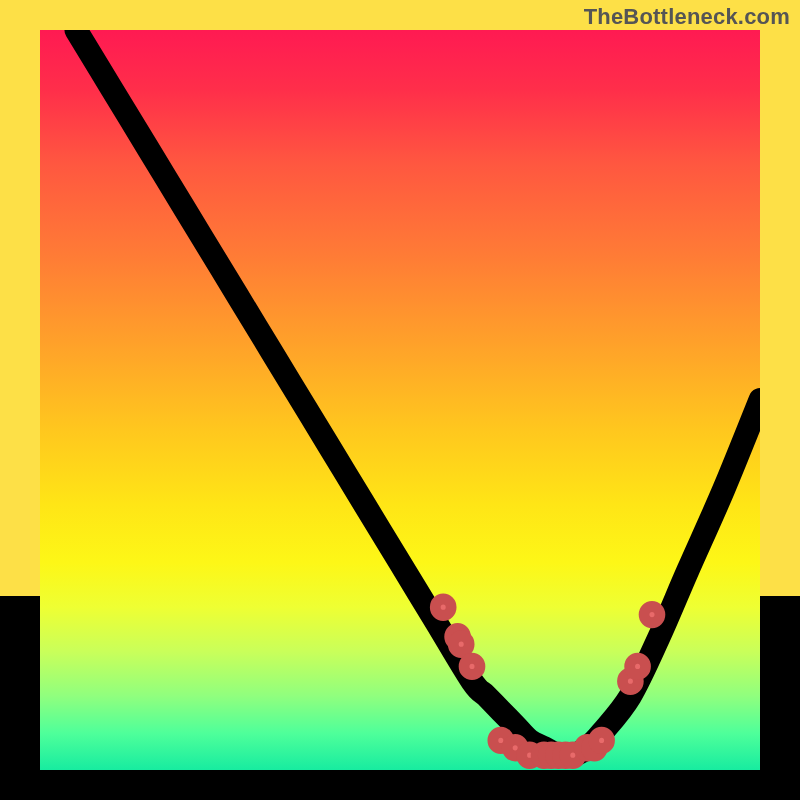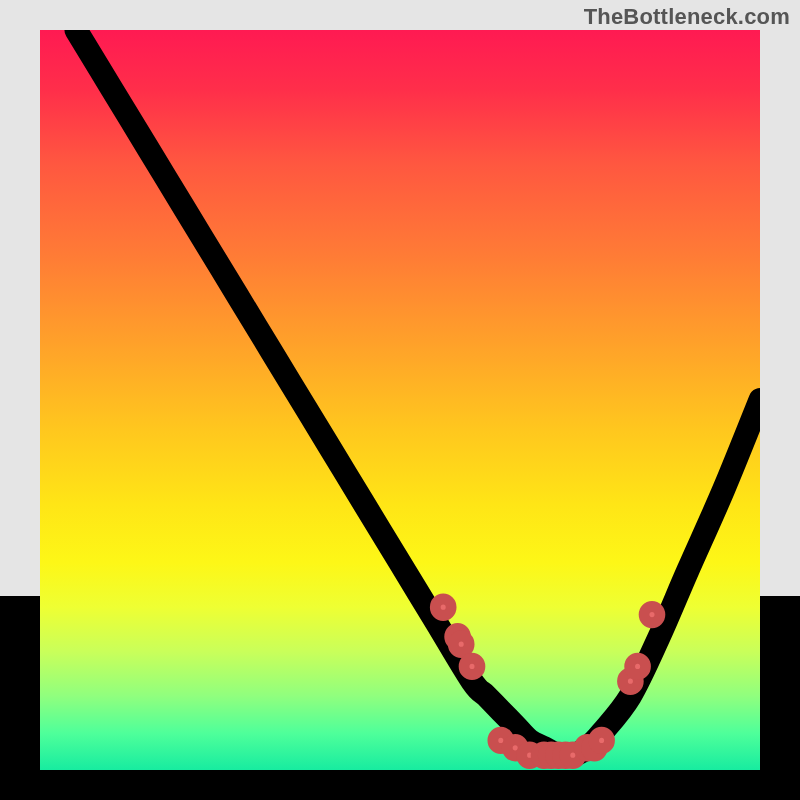--- a/index.html
+++ b/index.html
@@ -8,21 +8,21 @@
     width: 800px;
     height: 800px;
     background: #000;
     overflow: hidden;
     font-family: Arial, Helvetica, sans-serif;
   }
   .frame {
     position: relative;
     width: 800px;
     height: 596px;
-    background: #e5e5e5;
+    background: #fde047;
   }
   .watermark {
     position: absolute;
     top: 4px;
     right: 10px;
     color: #555;
     font-size: 22px;
     font-weight: 600;
     letter-spacing: 0.2px;
     z-index: 10;

